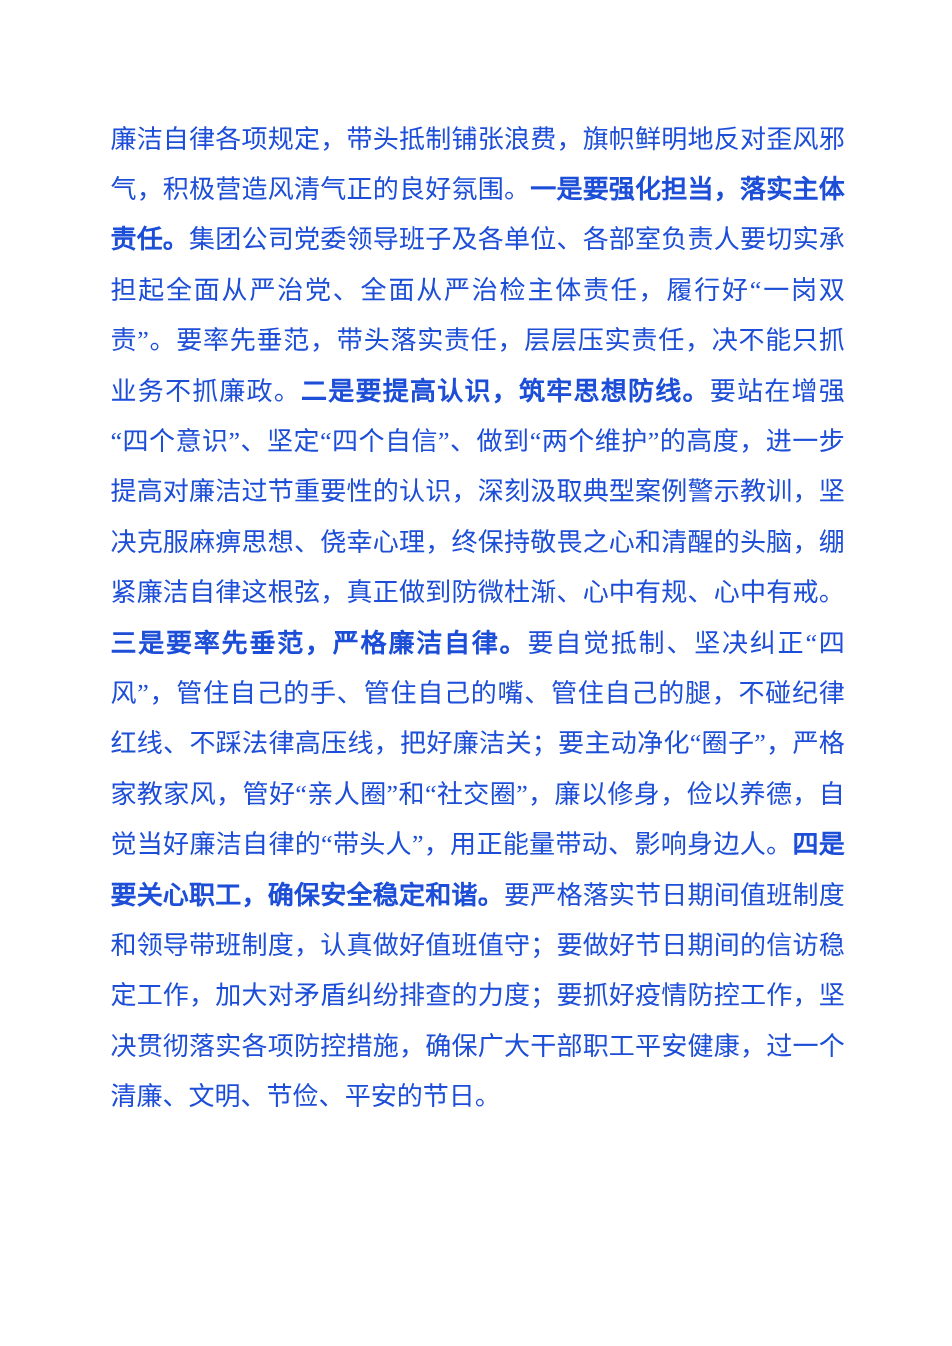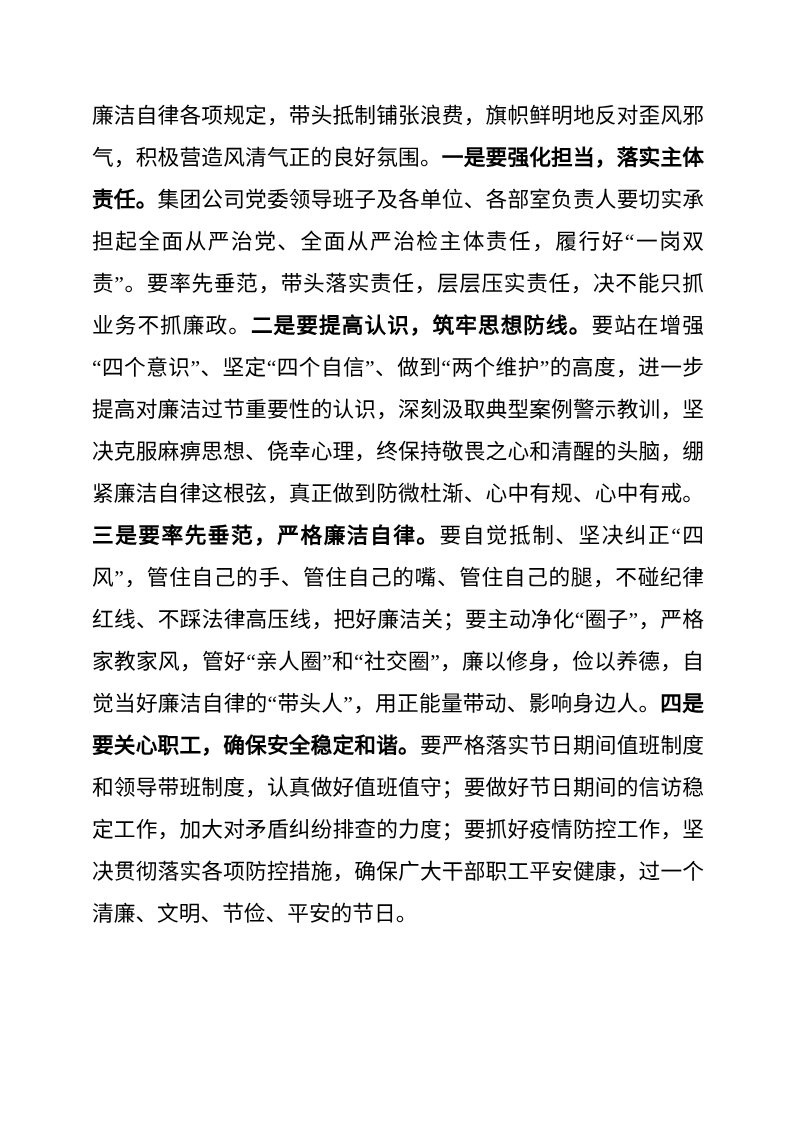--- a/index.html
+++ b/index.html
@@ -18,21 +18,21 @@
   .text-column {
     position: absolute;
     left: 92px;
     top: 95px;
     width: 612px;
   }
   .body-paragraph {
     margin: 0;
     font-size: 21.7px;
     line-height: 42px;
-    color: #000000;
+    color: #1d4ed8;
     text-align: justify;
     text-justify: inter-ideograph;
     font-kerning: none;
     letter-spacing: 0;
   }
   .seg {
     font-weight: 400;
   }
   .seg.bold {
     font-weight: 700;

